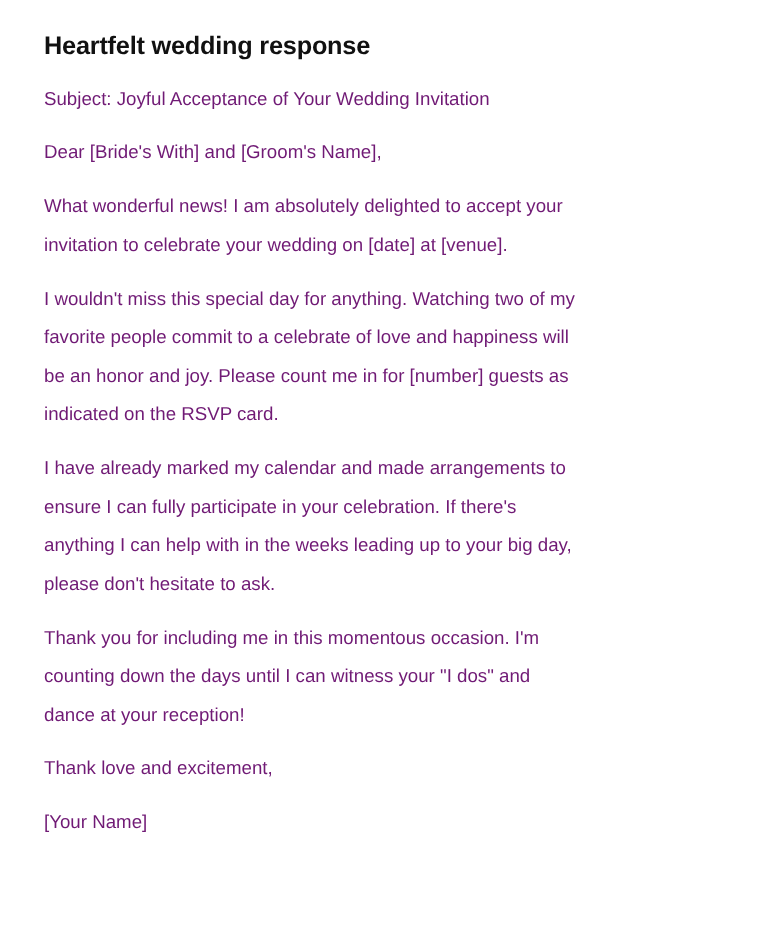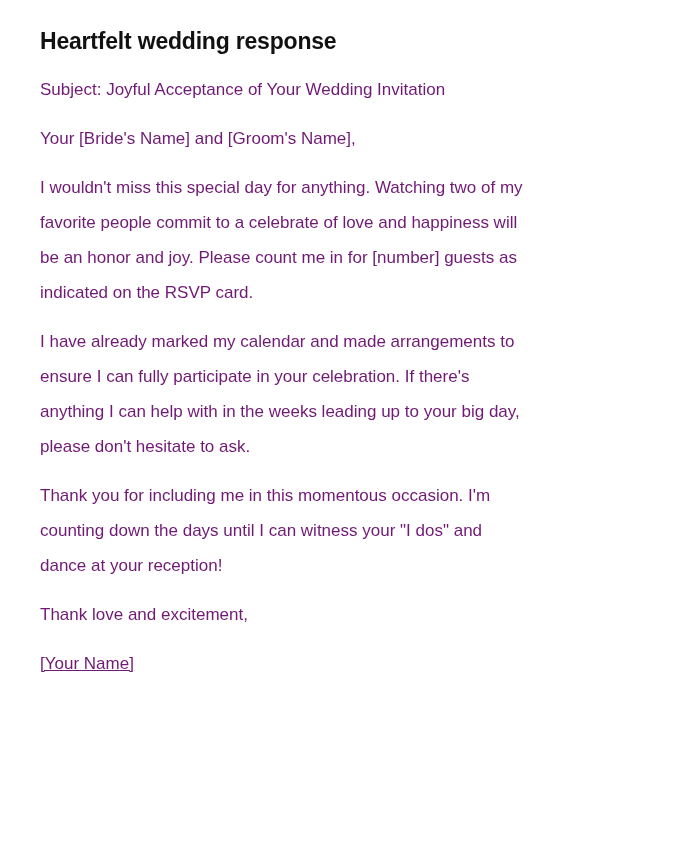--- a/index.html
+++ b/index.html
@@ -32,29 +32,29 @@
   .para {
     font-size: 17px;
     line-height: 35px;
     color: #701a75;
     margin: 0 0 14px 0;
     max-width: 605px;
     font-weight: normal;
   }
   .para:last-child {
     margin-bottom: 0;
-    text-decoration: underline;
   }
 </style>
 </head>
 <body>
 
 <div class="page">
   <h1 class="doc-title">Heartfelt wedding response</h1>
 
   <p class="para">Subject: Joyful Acceptance of Your Wedding Invitation</p>
-  <p class="para">Your [Bride's Name] and [Groom's Name],</p>
+  <p class="para">Dear [Bride's With] and [Groom's Name],</p>
+  <p class="para">What wonderful news! I am absolutely delighted to accept your invitation to celebrate your wedding on [date] at [venue].</p>
   <p class="para">I wouldn't miss this special day for anything. Watching two of my favorite people commit to a celebrate of love and happiness will be an honor and joy. Please count me in for [number] guests as indicated on the RSVP card.</p>
   <p class="para">I have already marked my calendar and made arrangements to ensure I can fully participate in your celebration. If there's anything I can help with in the weeks leading up to your big day, please don't hesitate to ask.</p>
   <p class="para">Thank you for including me in this momentous occasion. I'm counting down the days until I can witness your "I dos" and dance at your reception!</p>
   <p class="para">Thank love and excitement,</p>
   <p class="para">[Your Name]</p>
 </div>
 
 </body></html>

